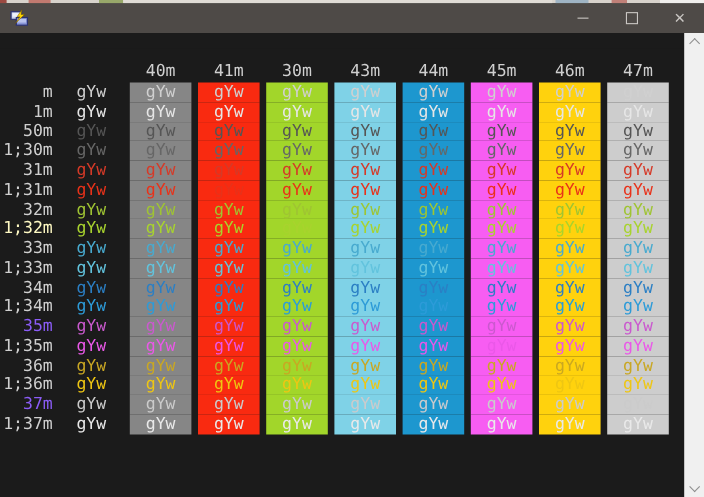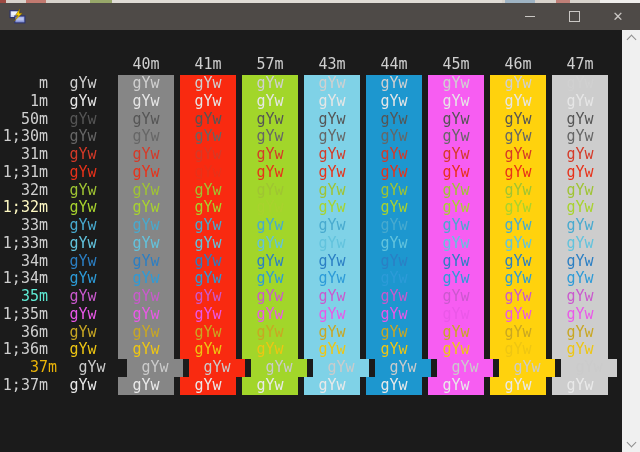--- a/index.html
+++ b/index.html
@@ -73,21 +73,21 @@
         </span>
       <span class="ctl close">✕</span>
     </div>
   </div>
 
   <div class="term" style="background: rgb(27, 27, 27); color: rgb(208, 208, 208);">
     <div class="hrow">
       <span class="spacer"></span>
     <span class="hcell">40m</span>
         <span class="hcell">41m</span>
-        <span class="hcell">57m</span>
+        <span class="hcell">30m</span>
         <span class="hcell">43m</span>
         <span class="hcell">44m</span>
         <span class="hcell">45m</span>
         <span class="hcell">46m</span>
         <span class="hcell">47m</span>
       </div>
     <div class="grid">
         <div class="trow">
           <span class="lbl" style="color: rgb(207, 207, 207);">m</span>
           <span class="def" style="color: rgb(208, 208, 208);">gYw</span>
@@ -226,21 +226,21 @@
           <span class="cell" style="background: rgb(134, 134, 134); color: rgb(45, 155, 216);">gYw</span>
           <span class="cell" style="background: rgb(249, 42, 16); color: rgb(45, 155, 216);">gYw</span>
           <span class="cell" style="background: rgb(162, 214, 42); color: rgb(45, 155, 216);">gYw</span>
           <span class="cell" style="background: rgb(127, 210, 231); color: rgb(45, 155, 216);">gYw</span>
           <span class="cell" style="background: rgb(29, 151, 207); color: rgb(45, 155, 216);">gYw</span>
           <span class="cell" style="background: rgb(247, 93, 242); color: rgb(45, 155, 216);">gYw</span>
           <span class="cell" style="background: rgb(255, 210, 13); color: rgb(45, 155, 216);">gYw</span>
           <span class="cell" style="background: rgb(205, 205, 205); color: rgb(45, 155, 216);">gYw</span>
         </div>
         <div class="trow">
-          <span class="lbl" style="color: #5eead4;">35m</span>
+          <span class="lbl" style="color: #8b5cf6;">35m</span>
           <span class="def" style="color: rgb(202, 89, 206);">gYw</span>
           <span class="cell" style="background: rgb(134, 134, 134); color: rgb(202, 89, 206);">gYw</span>
           <span class="cell" style="background: rgb(249, 42, 16); color: rgb(202, 89, 206);">gYw</span>
           <span class="cell" style="background: rgb(162, 214, 42); color: rgb(202, 89, 206);">gYw</span>
           <span class="cell" style="background: rgb(127, 210, 231); color: rgb(202, 89, 206);">gYw</span>
           <span class="cell" style="background: rgb(29, 151, 207); color: rgb(202, 89, 206);">gYw</span>
           <span class="cell" style="background: rgb(247, 93, 242); color: rgb(202, 89, 206);">gYw</span>
           <span class="cell" style="background: rgb(255, 210, 13); color: rgb(202, 89, 206);">gYw</span>
           <span class="cell" style="background: rgb(205, 205, 205); color: rgb(202, 89, 206);">gYw</span>
         </div>
@@ -274,21 +274,21 @@
           <span class="cell" style="background: rgb(134, 134, 134); color: rgb(238, 198, 19);">gYw</span>
           <span class="cell" style="background: rgb(249, 42, 16); color: rgb(238, 198, 19);">gYw</span>
           <span class="cell" style="background: rgb(162, 214, 42); color: rgb(238, 198, 19);">gYw</span>
           <span class="cell" style="background: rgb(127, 210, 231); color: rgb(238, 198, 19);">gYw</span>
           <span class="cell" style="background: rgb(29, 151, 207); color: rgb(238, 198, 19);">gYw</span>
           <span class="cell" style="background: rgb(247, 93, 242); color: rgb(238, 198, 19);">gYw</span>
           <span class="cell" style="background: rgb(255, 210, 13); color: rgb(238, 198, 19);">gYw</span>
           <span class="cell" style="background: rgb(205, 205, 205); color: rgb(238, 198, 19);">gYw</span>
         </div>
         <div class="trow">
-          <span class="lbl" style="color: #eab308; padding-left: 9px;">37m</span>
+          <span class="lbl" style="color: #8b5cf6;">37m</span>
           <span class="def" style="color: rgb(203, 203, 203);">gYw</span>
           <span class="cell" style="background: rgb(134, 134, 134); color: rgb(203, 203, 203);">gYw</span>
           <span class="cell" style="background: rgb(249, 42, 16); color: rgb(203, 203, 203);">gYw</span>
           <span class="cell" style="background: rgb(162, 214, 42); color: rgb(203, 203, 203);">gYw</span>
           <span class="cell" style="background: rgb(127, 210, 231); color: rgb(203, 203, 203);">gYw</span>
           <span class="cell" style="background: rgb(29, 151, 207); color: rgb(203, 203, 203);">gYw</span>
           <span class="cell" style="background: rgb(247, 93, 242); color: rgb(203, 203, 203);">gYw</span>
           <span class="cell" style="background: rgb(255, 210, 13); color: rgb(203, 203, 203);">gYw</span>
           <span class="cell" style="background: rgb(205, 205, 205); color: rgb(203, 203, 203);">gYw</span>
         </div>

